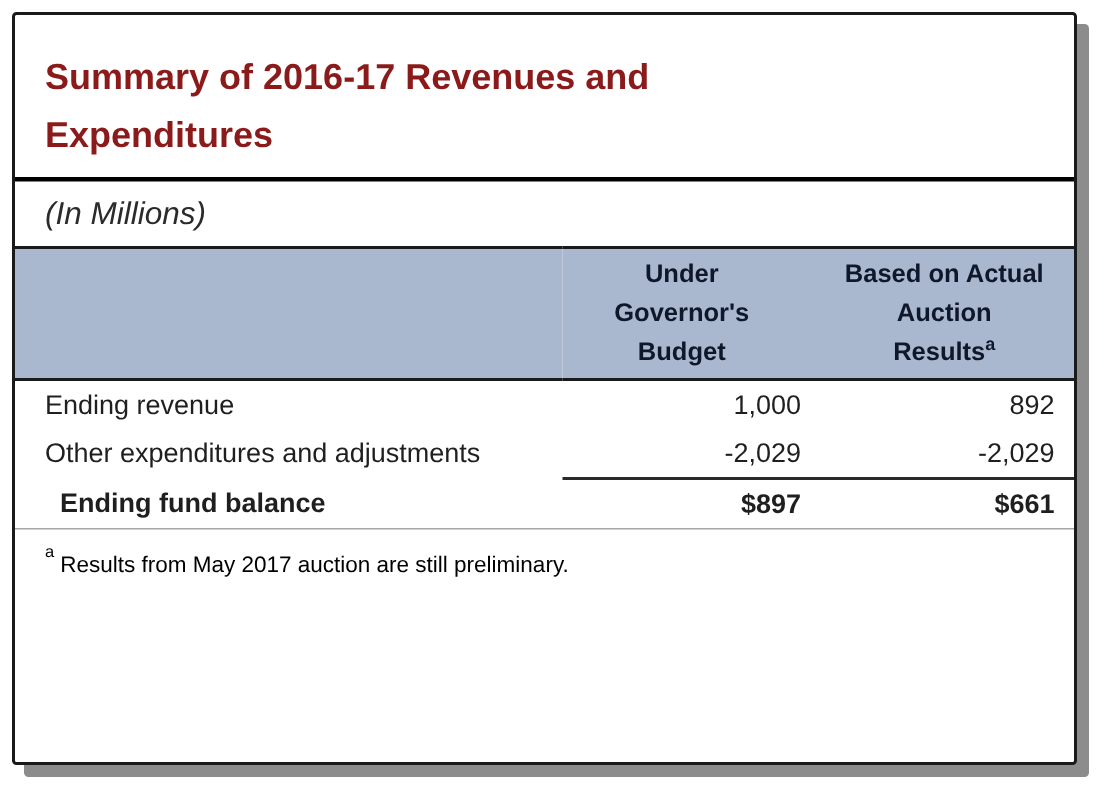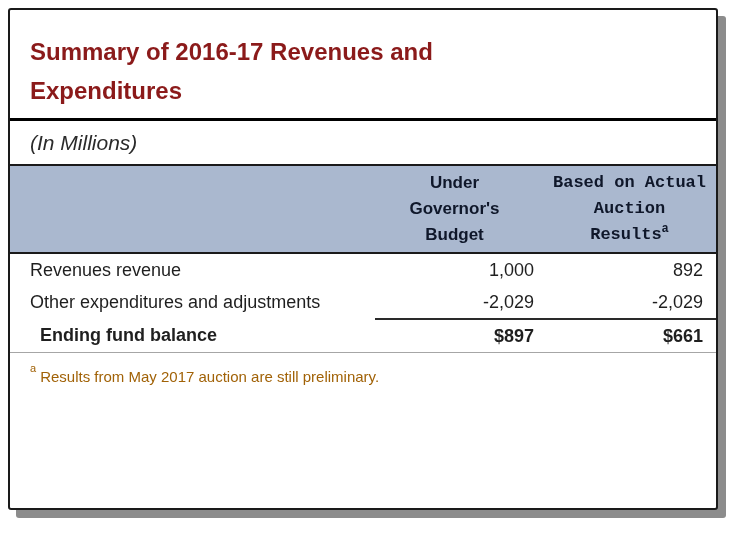--- a/index.html
+++ b/index.html
@@ -72,21 +72,21 @@
     border-top: 2px solid #1a1a1a;
     border-bottom: 2px solid #1a1a1a;
     font-size: 17px;
     font-weight: bold;
     color: #0f172a;
     line-height: 26px;
     vertical-align: bottom;
     padding: 4px 0;
   }
   thead th.th2 { padding-right: 10px; }
-  thead th.th3 { padding-right: 1px; font-family: Liberation Mono, monospace; }
+  thead th.th3 { padding-right: 1px; }
   thead sup {
     font-size: 12px;
     font-weight: bold;
     vertical-align: super;
     line-height: 0;
   }
 
   tbody td {
     font-size: 18px;
     color: #1f1f1f;
@@ -100,21 +100,21 @@
   tr.sum-row td.n2, tr.sum-row td.n3 { border-bottom: 2px solid #2a2a2a; }
   tr.total-row td { font-weight: bold; }
   tr.total-row td.lbl { padding-left: 30px; margin-left: 44px; }
 
   .footnote-rule {
     border-top: 1px solid #a6a6a6;
   }
   .footnote {
     padding: 10px 20px 0 20px;
     font-size: 15px;
-    color: #a16207;
+    color: #000000;
     line-height: 19px;
   }
   .footnote sup {
     font-size: 11px;
     position: relative;
     top: -4px;
     margin-right: 4px;
   }
 </style>
 </head>
@@ -146,21 +146,21 @@
         </th>
         <th class="th3">
           <span>Based on Actual</span><br>
           <span>Auction</span><br>
           <span>Results</span><sup>a</sup>
         </th>
       </tr>
     </thead>
     <tbody>
       <tr>
-        <td class="lbl">Revenues revenue</td>
+        <td class="lbl">Ending revenue</td>
         <td class="n2">1,000</td>
         <td class="n3">892</td>
       </tr>
       <tr class="sum-row">
         <td class="lbl">Other expenditures and adjustments</td>
         <td class="n2">-2,029</td>
         <td class="n3">-2,029</td>
       </tr>
       <tr class="total-row">
         <td class="lbl">Ending fund balance</td>

